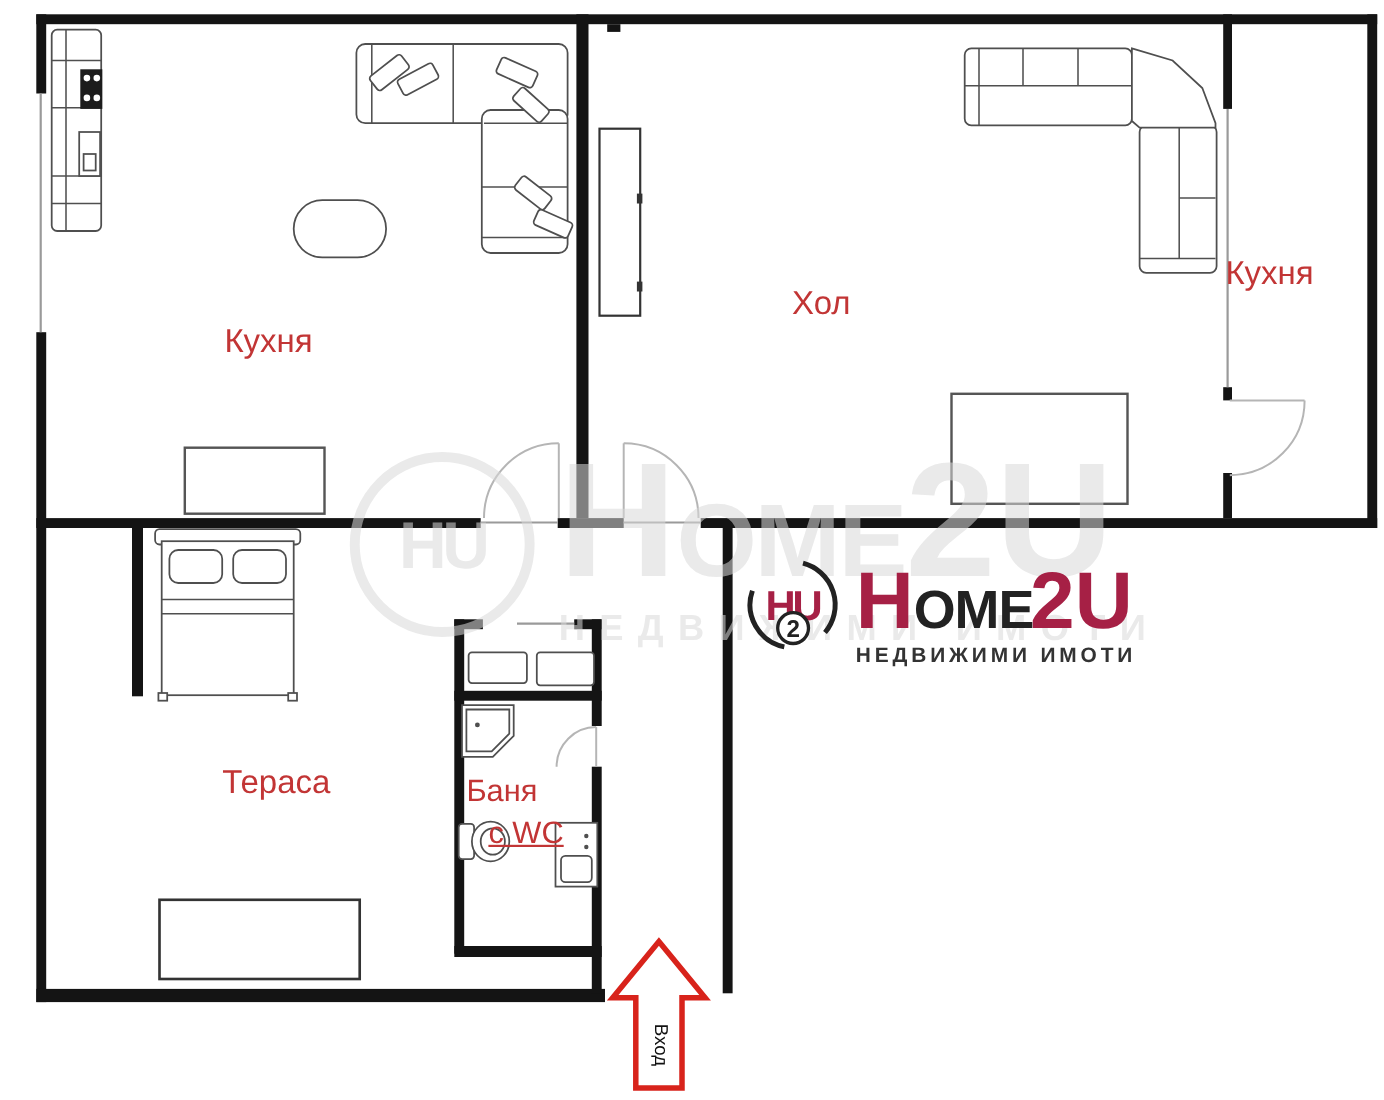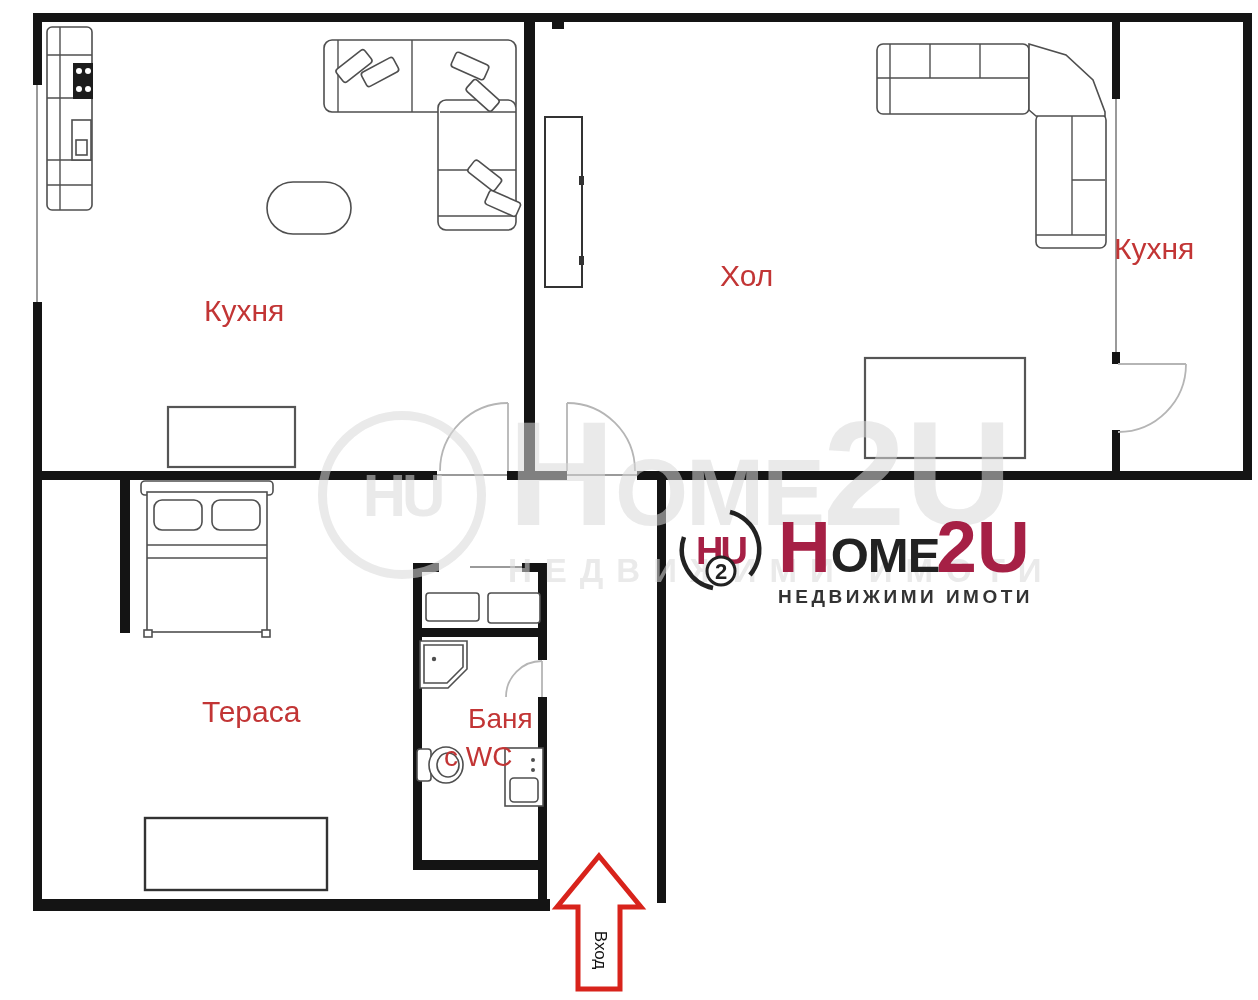--- a/index.html
+++ b/index.html
@@ -215,22 +215,22 @@
           <span class="wm-2u">2U</span>
       </div>
       <div class="wm-sub">НЕДВИЖИМИ ИМОТИ</div>
     </div>
   </div>
 
   <div class="room-label" style="left:204px;top:294px;">Кухня</div>
   <div class="room-label" style="left:720px;top:259px;">Хол</div>
   <div class="room-label" style="left:1114px;top:232px;">Кухня</div>
   <div class="room-label" style="left:202px;top:695px;">Тераса</div>
-  <div class="room-label bath-label" style="left:468px;top:703px;">Баня</div>
-  <div class="room-label bath-label" style="left:444px;top:741px;">с WC</div>
+  <div class="room-label bath-label" style="left:424px;top:703px;">Баня</div>
+  <div class="room-label bath-label" style="left:444px;top:741px;text-decoration:underline;">с WC</div>
 
   <div class="logo">
     <svg width="92" height="100" viewBox="0 0 92 100">
       <path d="M54,8 A39,39 0 0 1 74,71" fill="none" stroke="#222222" stroke-width="4.5"></path>
       <path d="M37,84 A39,39 0 0 1 8,33" fill="none" stroke="#222222" stroke-width="4.5"></path>
       <text x="20" y="60" font-family="Liberation Sans, sans-serif" font-size="38" font-weight="bold" fill="#a62045" letter-spacing="-3">HU</text>
       <circle cx="45" cy="67" r="14" fill="#ffffff" stroke="#222222" stroke-width="3"></circle>
       <text x="39" y="75" font-family="Liberation Sans, sans-serif" font-size="22" font-weight="bold" fill="#222222">2</text>
     </svg>
     <div class="logo-word-block">

